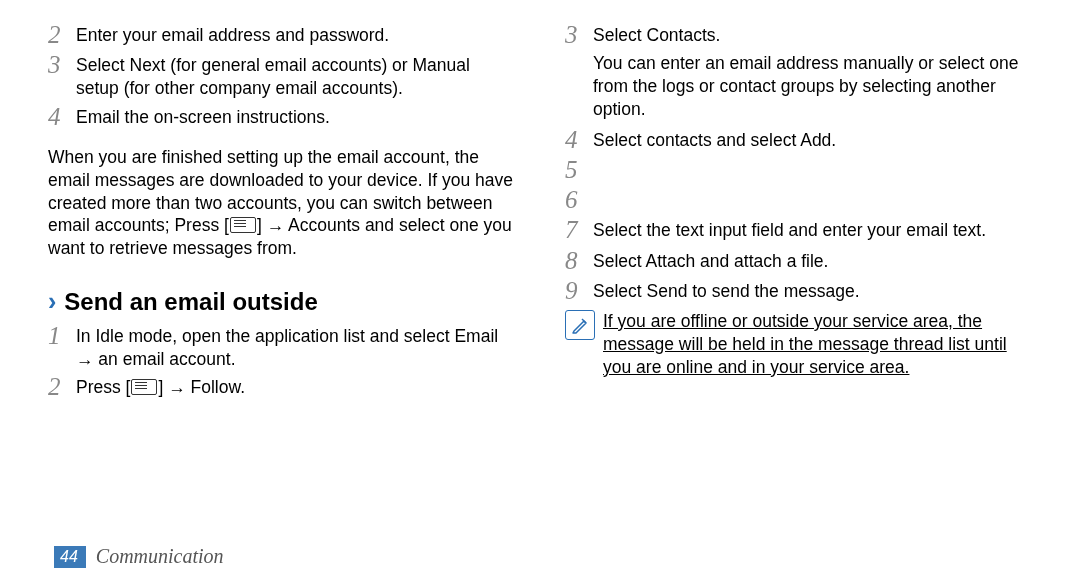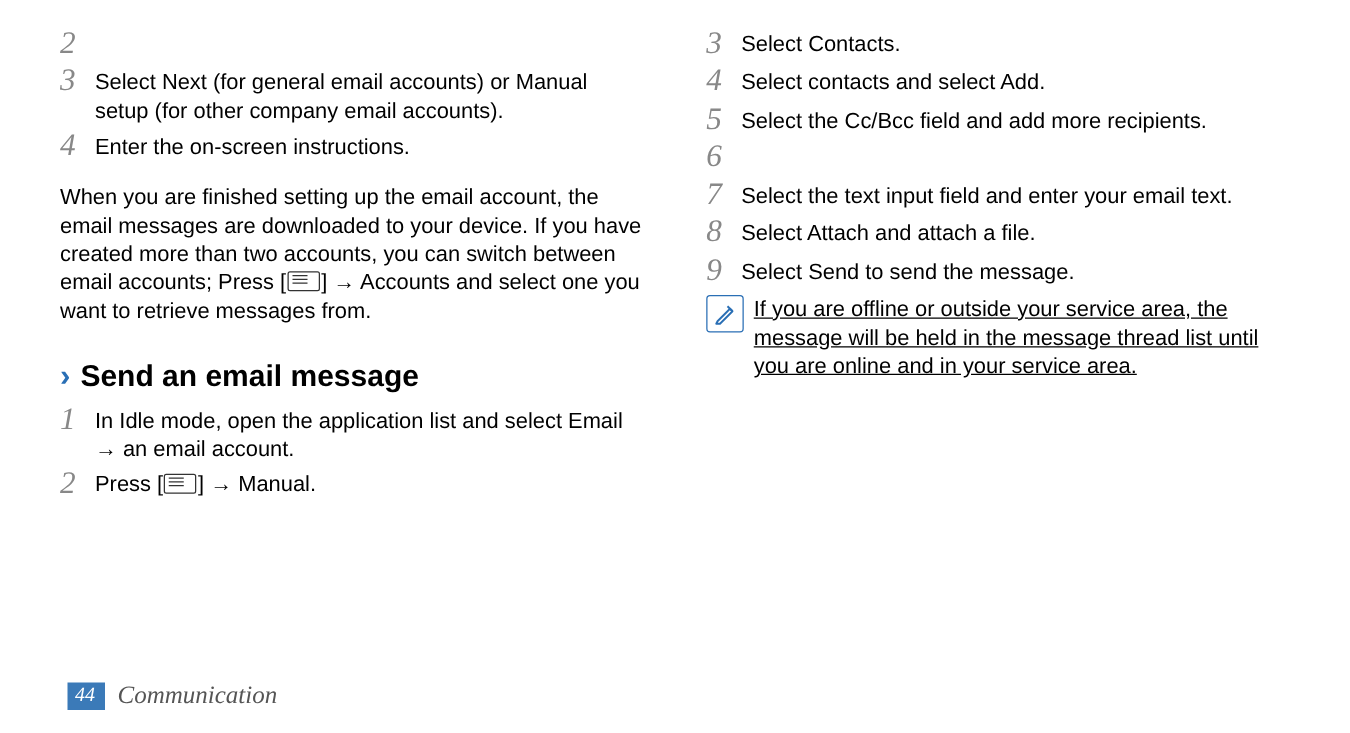--- a/index.html
+++ b/index.html
@@ -111,99 +111,100 @@
     position: absolute;
     left: 54px;
     bottom: 18px;
     display: flex;
     align-items: center;
   }
   .page-num-box {
     background: #3b7ab8;
     color: #fff;
     font-style: italic;
-    font-family: Liberation Serif, serif;
+    font-family: Liberation Sans, sans-serif;
     font-size: 16px;
     padding: 2px 8px 2px 6px;
   }
   .section-name {
     font-style: italic;
     font-family: Georgia, serif;
     color: #555;
     font-size: 20px;
     margin-left: 10px;
   }
 </style>
 </head>
 <body>
 
 <div class="page">
 
   <div class="col">
 
     <div class="step">
       <div class="step-num">2</div>
+      <div class="step-text">Enter your email address and password.</div>
     </div>
 
     <div class="step">
       <div class="step-num">3</div>
       <div class="step-text">
         <span>Select </span><b>Next</b><span> (for general email accounts) or </span><b>Manual setup</b><span> (for other company email accounts).</span>
       </div>
     </div>
 
     <div class="step">
       <div class="step-num">4</div>
-      <div class="step-text">Enter the on-screen instructions.</div>
+      <div class="step-text">Email the on-screen instructions.</div>
     </div>
 
     <div class="para">
       <span>When you are finished setting up the email account, the email messages are downloaded to your device. If you have created more than two accounts, you can switch between email accounts; Press [</span><span class="menu-icon"></span><span>] → </span><b>Accounts</b><span> and select one you want to retrieve messages from.</span>
     </div>
 
     <div class="heading">
       <span class="chevron">›</span>
-      <span class="heading-text">Send an email message</span>
+      <span class="heading-text">Send an email outside</span>
     </div>
 
     <div class="step">
       <div class="step-num">1</div>
       <div class="step-text">
         <span>In Idle mode, open the application list and select </span><b>Email</b><span> → an email account.</span>
       </div>
     </div>
 
     <div class="step">
       <div class="step-num">2</div>
       <div class="step-text">
-        <span>Press [</span><span class="menu-icon"></span><span>] → </span><b>Manual</b><span>.</span>
+        <span>Press [</span><span class="menu-icon"></span><span>] → </span><b>Follow</b><span>.</span>
       </div>
     </div>
 
   </div>
 
   <div class="col">
 
     <div class="step">
       <div class="step-num">3</div>
       <div class="step-text">
         <span>Select </span><b>Contacts</b><span>.</span>
       </div>
     </div>
+    <div class="step-sub">You can enter an email address manually or select one from the logs or contact groups by selecting another option.</div>
 
     <div class="step">
       <div class="step-num">4</div>
       <div class="step-text">
         <span>Select contacts and select </span><b>Add</b><span>.</span>
       </div>
     </div>
 
     <div class="step">
       <div class="step-num">5</div>
-      <div class="step-text">Select the Cc/Bcc field and add more recipients.</div>
     </div>
 
     <div class="step">
       <div class="step-num">6</div>
     </div>
 
     <div class="step">
       <div class="step-num">7</div>
       <div class="step-text">Select the text input field and enter your email text.</div>
     </div>

